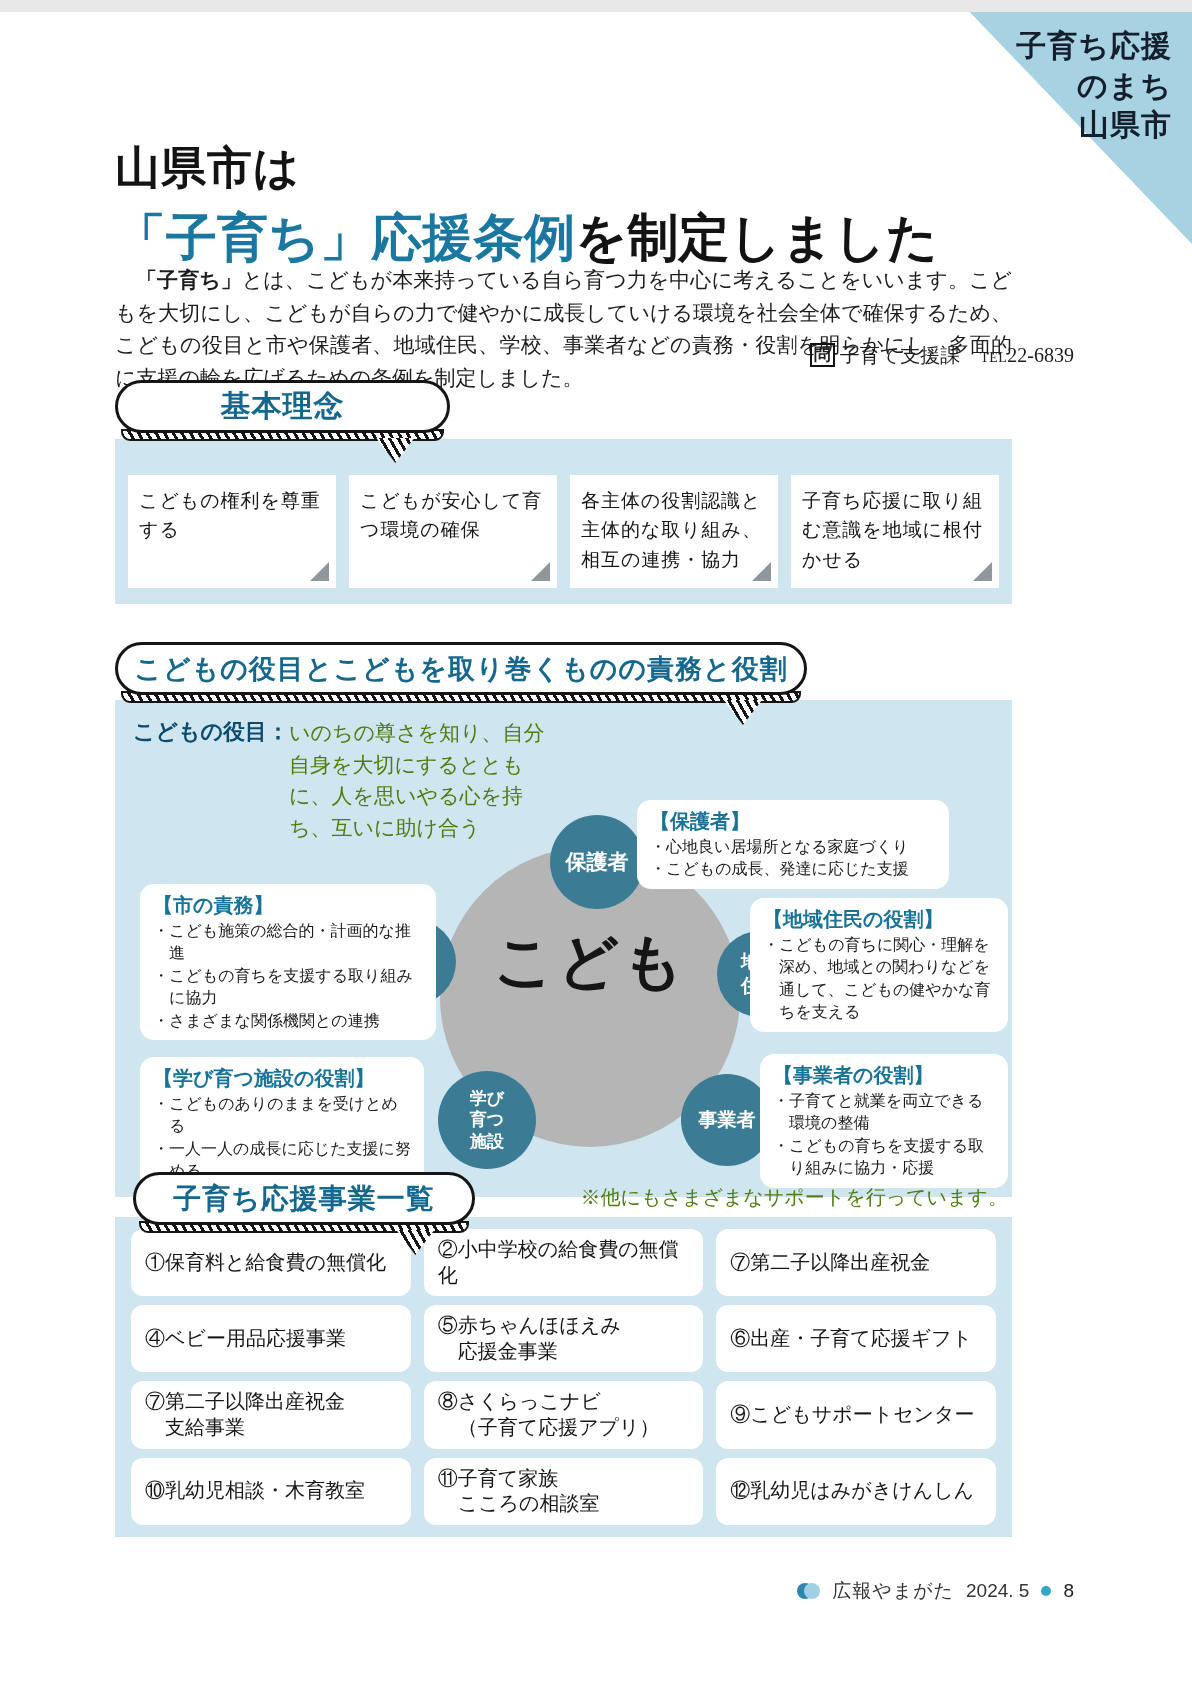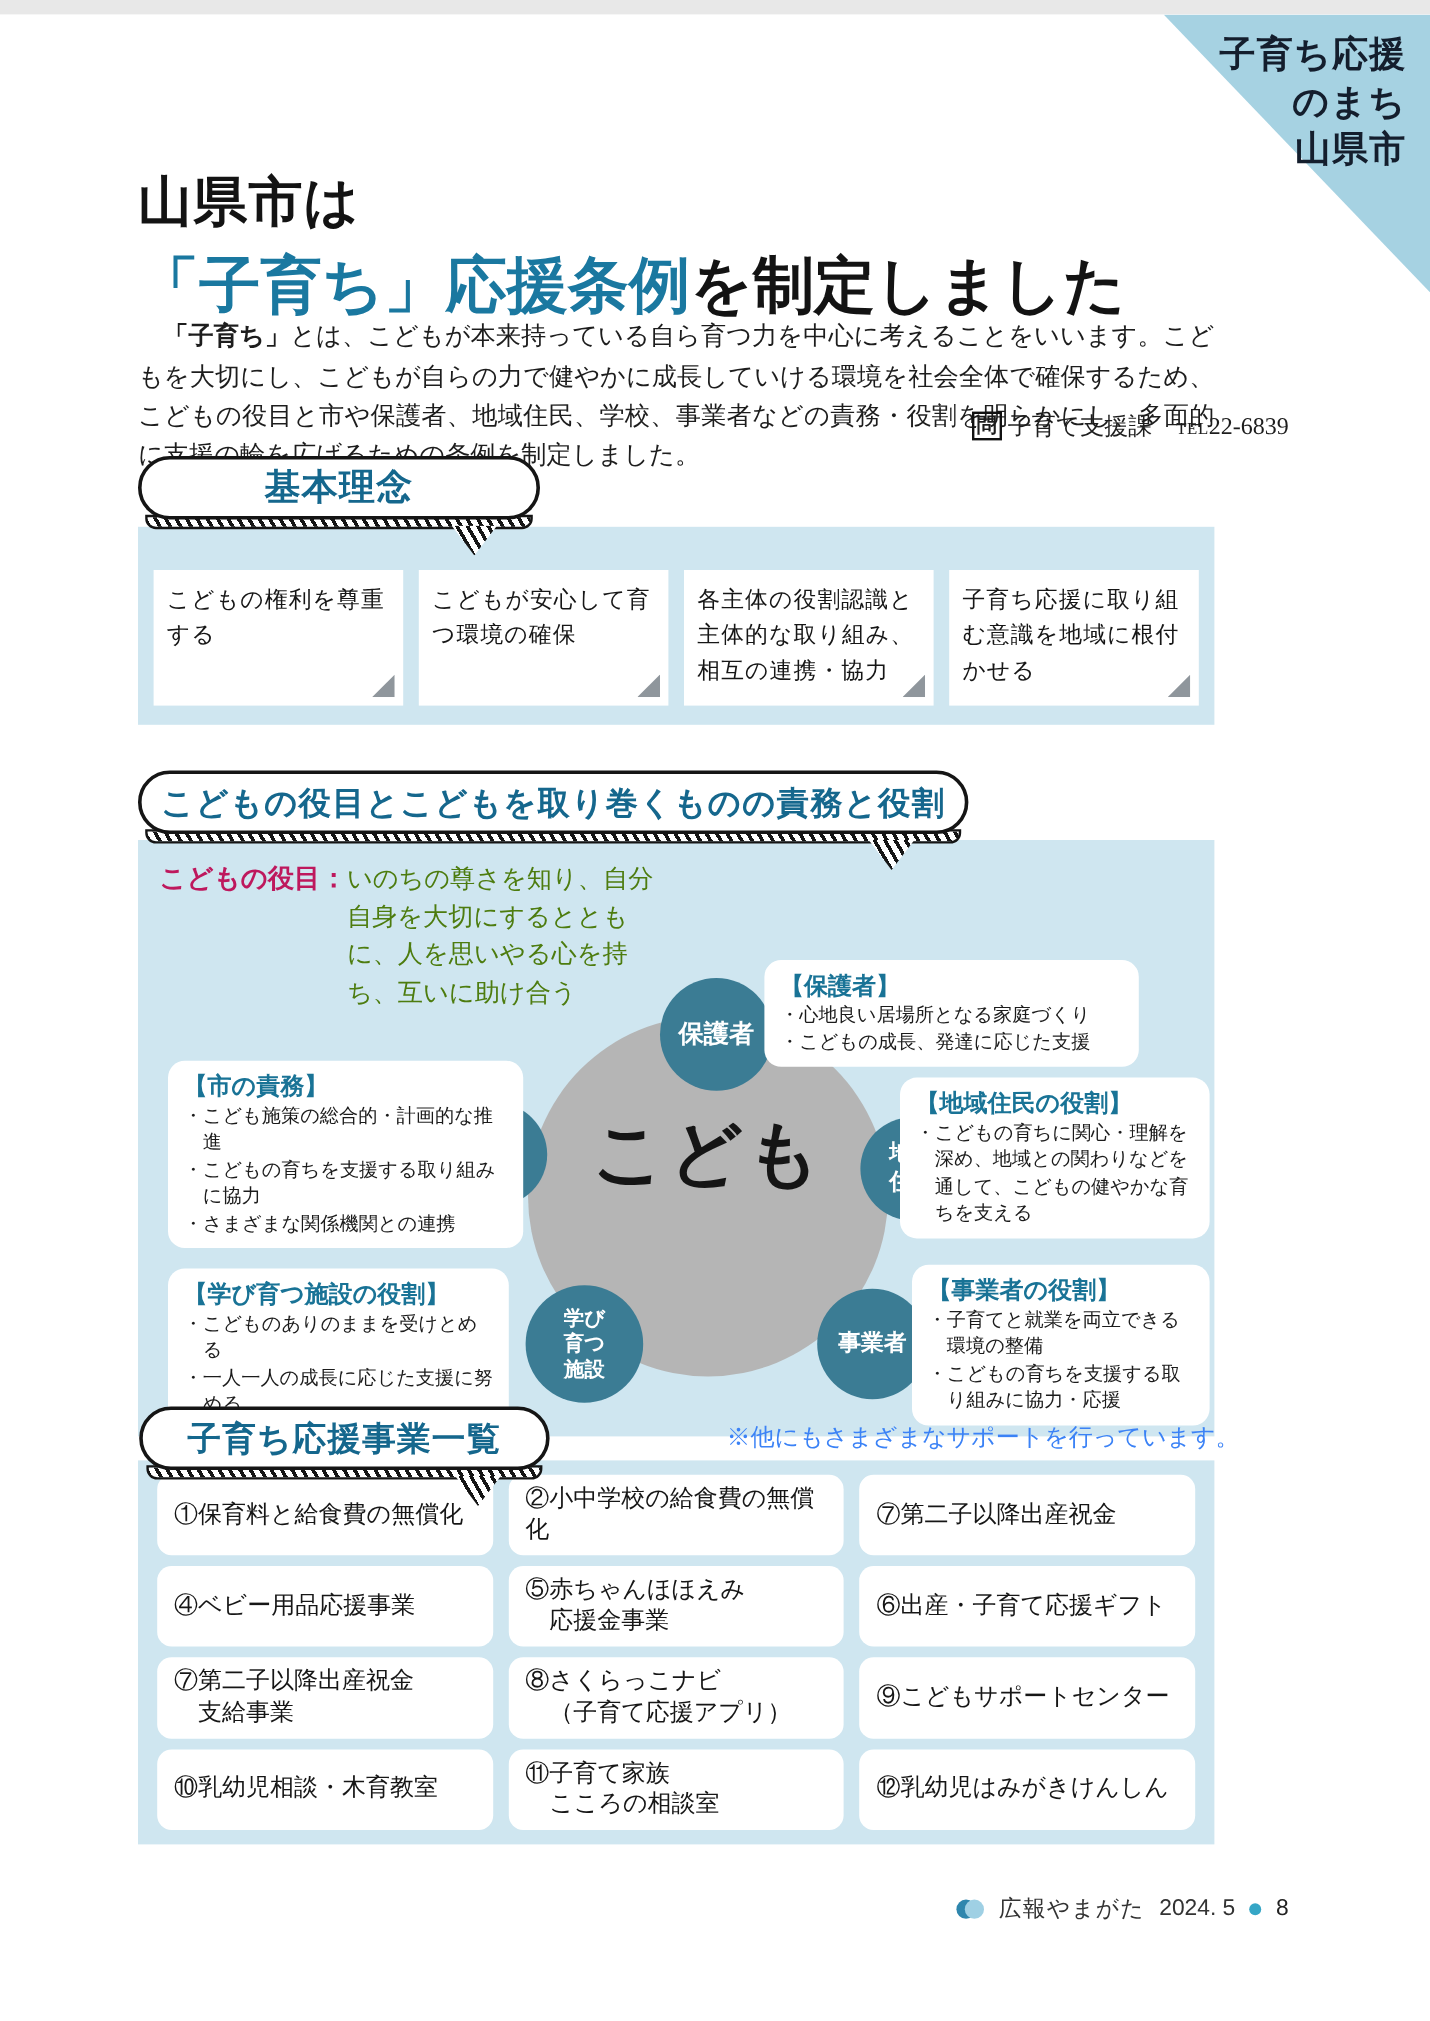--- a/index.html
+++ b/index.html
@@ -73,21 +73,21 @@
     letter-spacing:0.05em; color:#161616;
   }
   .pcard .fold {
     position:absolute; right:7px; bottom:7px; width:19px; height:19px;
     background:#8f969c; clip-path:polygon(100% 0, 100% 100%, 0 100%);
   }
 
   
   .panel2 { top:688px; height:497px; }
   .role-row { position:absolute; left:18px; top:17px; display:flex; }
-  .role-label { font-size:22px; font-weight:700; color:#be185d; white-space:nowrap; }
+  .role-label { font-size:22px; font-weight:700; color:#0c4a6e; white-space:nowrap; }
   .role-text {
     width:272px; font-family:Liberation Sans, sans-serif; font-size:21px;
     line-height:1.5; color:#4d7c0f;
   }
   .gray-circle {
     position:absolute; left:325px; top:147px; width:300px; height:300px;
     background:#b5b5b5; border-radius:50%;
     display:flex; align-items:center; justify-content:center; padding-bottom:70px;
   }
   .gray-circle span { font-size:60px; font-weight:700; color:#151515; letter-spacing:3px; }
@@ -119,22 +119,22 @@
   .panel3 {
     top:1205px; display:grid; grid-template-columns:repeat(3, 1fr);
     gap:9px 13px; padding:12px 16px;
   }
   .program {
     background:#fff; border-radius:12px; padding:8px 14px;
     font-family:"Liberation Serif", serif; font-size:20px; line-height:1.28;
     color:#161616; display:flex; align-items:center; white-space:pre-line;
   }
   .note {
-    position:absolute; left:583px; top:1172px; width:450px; text-align:right;
-    font-family:"Liberation Serif", serif; font-size:20px; color:#3b82f6;
+    position:absolute; left:558px; top:1172px; width:450px; text-align:right;
+    font-family:"Liberation Serif", serif; font-size:20px; color:#4d7c0f;
   }
 
   
   .footer {
     position:absolute; top:1566px; right:118px; display:flex; align-items:center;
     gap:12px; font-size:19px; color:#333;
   }
   .logo-mark { display:flex; align-items:center; }
   .logo-c1 { width:16px; height:16px; border-radius:50%; background:#2e86ad; }
   .logo-c2 { width:16px; height:16px; border-radius:50%; background:#9fd0e4; margin-left:-9px; }
@@ -245,21 +245,21 @@
       <div class="witem">・保護者や地域住民と情報共有</div>
     </div>
 
     <div class="wbox b-jigyosha">
       <div class="wtitle">【事業者の役割】</div>
       <div class="witem">・子育てと就業を両立できる環境の整備</div>
       <div class="witem">・こどもの育ちを支援する取り組みに協力・応援</div>
     </div>
   </div>
 
-  <div class="bubble-wrap" style="left:116px; top:1160px; width:342px;">
+  <div class="bubble-wrap" style="left:133px; top:1160px; width:342px;">
     <div class="bubble">
       <span style="font-size:28px;">子育ち応援事業一覧</span>
     </div>
     <div class="tape"></div>
     <div class="tail" style="left:77%;"></div>
   </div>
 
   <div class="note">※他にもさまざまなサポートを行っています。</div>
 
   <div class="panel panel3">

